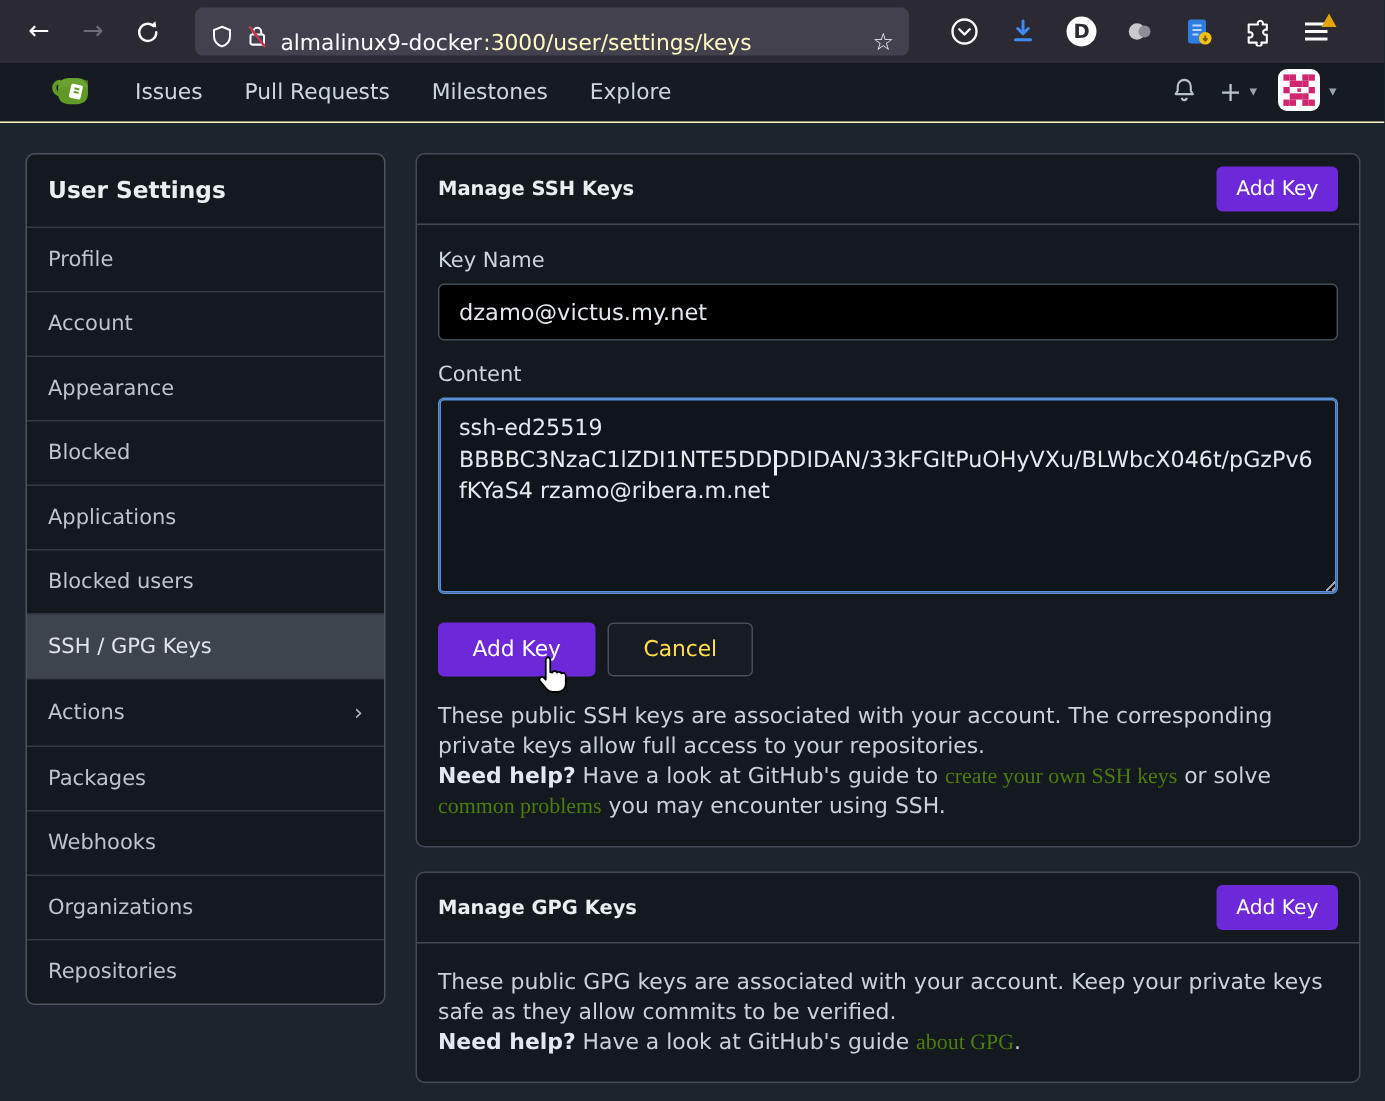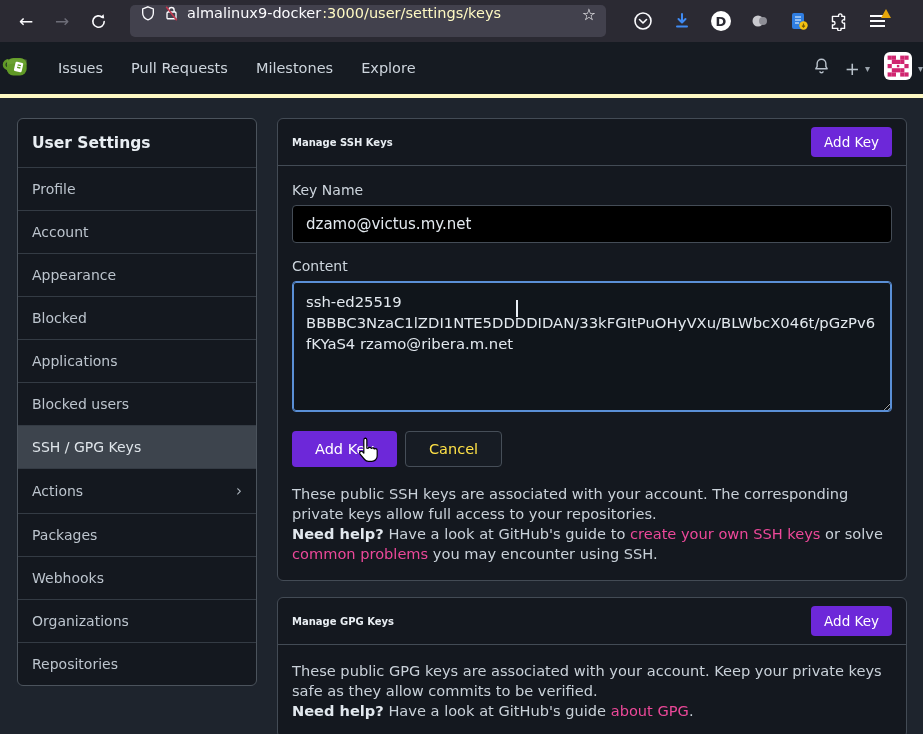--- a/index.html
+++ b/index.html
@@ -3,31 +3,31 @@
 <meta charset="utf-8">
 <style>
   * { margin:0; padding:0; box-sizing:border-box; }
   html,body { width:923px; height:734px; overflow:hidden; }
   body { font-family:"DejaVu Sans","Liberation Sans",sans-serif; background:#1e242d; position:relative; }
 
   
   .browser { height:42px; background:#2b2a33; display:flex; align-items:center; padding:0 10px; gap:4px; }
   .nav-btn { width:32px; height:30px; display:flex; align-items:center; justify-content:center; border-radius:4px; color:#fbfbfe; font-size:17px; }
   .nav-btn.dim { color:#6d6d78; }
-  .urlbar { margin-left:12px; width:476px; height:32px; background:#42414d; border-radius:5px; display:flex; align-items:flex-start; padding:0 10px; gap:8px; }
+  .urlbar { margin-left:12px; width:476px; height:32px; background:#42414d; border-radius:5px; display:flex; align-items:flex-end; padding:0 10px; gap:8px; }
   .urlbar .host { color:#fbfbfe; font-size:14.5px; }
   .urlbar .path { color:#fef9c3; font-size:14.5px; margin-left:-7px; }
   .urlbar .star { margin-left:auto; color:#fbfbfe; font-size:16px; }
   .ext-icons { display:flex; align-items:center; gap:9px; margin-left:18px; }
   .ext-slot { width:30px; height:30px; display:flex; align-items:center; justify-content:center; border-radius:4px; position:relative; }
   .dbadge { width:20px; height:20px; border-radius:50%; background:#fff; color:#2b2a33; font-weight:bold; font-size:13px; display:flex; align-items:center; justify-content:center; }
   .menu-badge { position:absolute; top:3px; right:1px; width:0; height:0; border-left:5px solid transparent; border-right:5px solid transparent; border-bottom:9px solid #e5a50a; }
 
   
-  .navbar { height:56px; background:#161b22; display:flex; align-items:center; padding:0 0; border-bottom:4px solid #fef9c3; }
+  .navbar { height:40px; background:#161b22; display:flex; align-items:center; padding:0 32px; border-bottom:1px solid #fef9c3; }
   .logo { margin-right:14px; display:flex; align-items:center; }
   .nav-link { color:#cdd5dd; font-size:14.5px; padding:10px 14px; cursor:pointer; }
   .nav-right { margin-left:auto; display:flex; align-items:center; gap:14px; }
   .bell { color:#b9c2cb; }
   .plus-group { display:flex; align-items:center; gap:5px; color:#b9c2cb; font-size:18px; }
   .caret { font-size:10px; color:#9aa3ac; }
   .avatar-group { display:flex; align-items:center; gap:6px; }
 
   
   .page { display:flex; padding:20px 16px 0 17px; gap:20px; }
@@ -35,36 +35,36 @@
   .sidebar { width:240px; background:#14181f; border:1px solid #4b535c; border-radius:6px; height:fit-content; }
   .sb-title { padding:15px 14px; color:#e9eef3; font-size:15.5px; font-weight:600; }
   .sb-item { padding:13px 14px; color:#bcc4cd; font-size:14px; border-top:1px solid #343b44; cursor:pointer; display:flex; align-items:center; justify-content:space-between; }
   .sb-item.active { background:#3d444d; color:#dfe5ea; }
   .sb-item .chev { color:#aeb6bf; font-size:15px; }
   .sidebar .sb-item:first-of-type { border-top:1px solid #343b44; }
 
   .main { flex:1; display:flex; flex-direction:column; gap:16px; }
   .panel { background:#14181f; border:1px solid #434b55; border-radius:6px; }
   .panel-head { display:flex; align-items:center; justify-content:space-between; padding:8px 14px; border-bottom:1px solid #434b55; min-height:40px; }
-  .panel-title { color:#e9eef3; font-size:10px; font-weight:600; }
+  .panel-title { color:#e9eef3; font-size:13px; font-weight:600; }
   .btn-primary { background:#6d28d9; color:#fff; border:none; border-radius:4px; font-size:13.5px; padding:7px 13px; font-family:inherit; cursor:pointer; }
   .panel-body { padding:16px 14px; }
 
   .field-label { color:#cdd5dd; font-size:14px; margin-bottom:7px; }
   .text-input { width:100%; height:38px; background:#000000; border:1px solid #444c56; border-radius:4px; color:#e3e9ef; font-size:15px; padding:0 13px; font-family:inherit; }
   .textarea { width:100%; height:131px; background:#10151b; border:1px solid #5a8fd6; outline:1px solid #5a8fd6; outline-offset:-2px; border-radius:4px; color:#e3e9ef; font-size:14.8px; line-height:21px; padding:9px 13px; font-family:inherit; resize:vertical; }
   .field { margin-bottom:15px; }
 
   .btn-row { display:flex; gap:8px; margin:2px 0 17px 0; }
   .btn-big { font-size:14.5px; padding:9px 23px; border-radius:4px; cursor:pointer; font-family:inherit; }
   .btn-cancel { background:#171c24; border:1px solid #464e58; color:#fde047; }
 
   .help { color:#c9d1d9; font-size:14.6px; line-height:20px; }
   .help b { color:#e2e8ee; }
-  .help a { color:#ec4899; text-decoration:none; cursor:pointer; }
+  .help a { color:#4d7c0f; text-decoration:none; cursor:pointer;font-family:Liberation Serif, serif; }
 
   
   .caret-bar { position:absolute; left:516px; top:300px; width:1.5px; height:17px; background:#e8eef5; }
   .mouse-cursor { position:absolute; left:356px; top:435px; pointer-events:none; }
 </style>
 </head>
 <body>
 
 <div class="browser">
   <div class="nav-btn">←</div>

